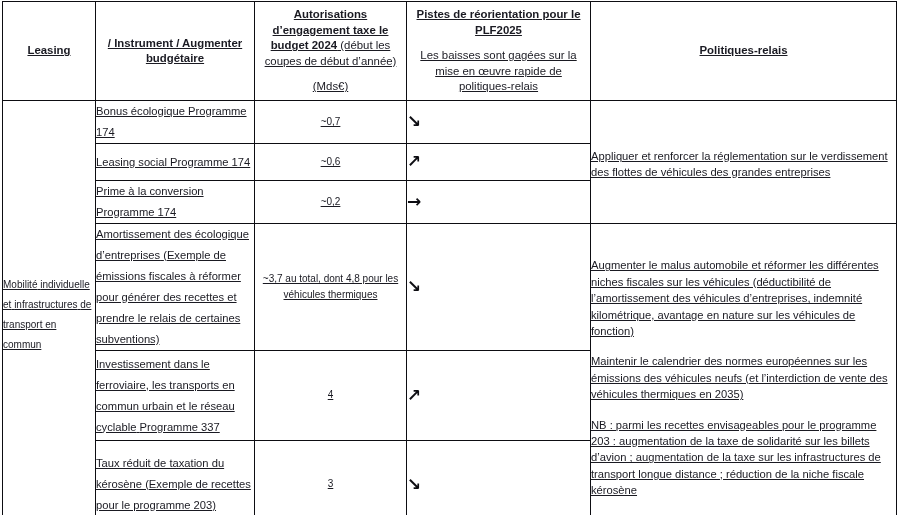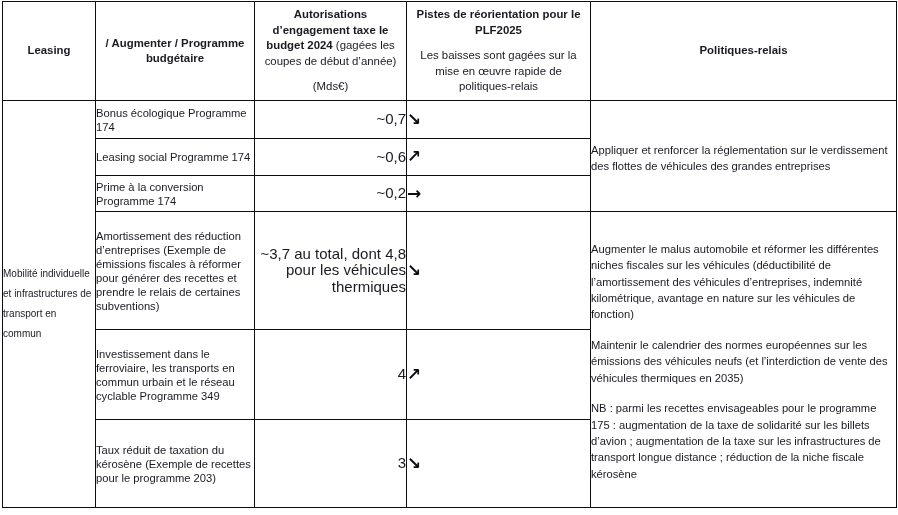--- a/index.html
+++ b/index.html
@@ -30,20 +30,21 @@
     margin-left: 2px;
     margin-top: 1px;
   }
 
   table.budget-table td,
   table.budget-table th {
     border: 1.6px solid #0d0d12;
     padding: 0;
     vertical-align: middle;
     background: #ffffff;
+    text-decoration: underline;
   }
 
   
   col.c-objectif     { width: 93px; }
   col.c-instrument   { width: 159px; }
   col.c-autorisation { width: 152px; }
   col.c-pistes       { width: 184px; }
   col.c-relais       { width: 306px; }
 
   
@@ -63,28 +64,28 @@
   
   .cell-objectif {
     text-align: left;
     font-size: 10px;
     line-height: 20px;
     padding: 4px 4px;
   }
   .cell-instrument {
     text-align: left;
     font-size: 11.2px;
-    line-height: 14px;
+    line-height: 21px;
     padding: 5px 6px 5px 7px;
     vertical-align: top;
   }
   .cell-instrument.mid { vertical-align: middle; }
   .cell-amount {
-    text-align: right;
-    font-size: 15px;
+    text-align: center;
+    font-size: 10px;
     line-height: 16.2px;
     padding: 5px 6px 5px 7px;
     vertical-align: middle;
   }
   .cell-arrow {
     text-align: left;
     padding: 5px 6px 5px 12px;
     vertical-align: middle;
   }
   .arrow-glyph {
@@ -125,27 +126,27 @@
       <col class="c-pistes">
       <col class="c-relais">
     </colgroup>
 
     <thead>
       <tr>
         <th class="hdr-cell">
           <span class="blk">Leasing</span>
         </th>
         <th class="hdr-cell">
-          <span class="blk">/ Augmenter / Programme</span>
+          <span class="blk">/ Instrument / Augmenter</span>
           <span class="blk">budgétaire</span>
         </th>
         <th class="hdr-cell">
           <span class="blk">Autorisations</span>
           <span class="blk">d’engagement taxe le</span>
-          <span class="blk"><span>budget 2024</span><span class="reg"> (gagées les</span></span>
+          <span class="blk"><span>budget 2024</span><span class="reg"> (début les</span></span>
           <span class="blk reg">coupes de début d’année)</span>
           <span class="hdr-gap"></span>
           <span class="blk reg">(Mds€)</span>
         </th>
         <th class="hdr-cell">
           <span class="blk">Pistes de réorientation pour le</span>
           <span class="blk">PLF2025</span>
           <span class="hdr-gap"></span>
           <span class="blk reg">Les baisses sont gagées sur la</span>
           <span class="blk reg">mise en œuvre rapide de</span>
@@ -197,38 +198,38 @@
           <span class="blk">Programme 174</span>
         </td>
         <td class="cell-amount">~0,2</td>
         <td class="cell-arrow">
           <span class="arrow-glyph">→</span>
         </td>
       </tr>
 
       <tr class="row-d">
         <td class="cell-instrument">
-          <span class="blk">Amortissement des réduction d’entreprises</span>
+          <span class="blk">Amortissement des écologique d’entreprises</span>
           <span class="blk">(Exemple de émissions fiscales à réformer pour générer des recettes et prendre le relais de certaines subventions)</span>
         </td>
         <td class="cell-amount">~3,7 au total, dont 4,8 pour les véhicules thermiques</td>
         <td class="cell-arrow">
           <span class="arrow-glyph">↘</span>
         </td>
         <td class="cell-relais" rowspan="3">
           <p class="relais-para">Augmenter le malus automobile et réformer les différentes niches fiscales sur les véhicules (déductibilité de l’amortissement des véhicules d’entreprises, indemnité kilométrique, avantage en nature sur les véhicules de fonction)</p>
           <p class="relais-para">Maintenir le calendrier des normes européennes sur les émissions des véhicules neufs (et l’interdiction de vente des véhicules thermiques en 2035)</p>
-          <p class="relais-para">NB : parmi les recettes envisageables pour le programme 175 : augmentation de la taxe de solidarité sur les billets d’avion ; augmentation de la taxe sur les infrastructures de transport longue distance ; réduction de la niche fiscale kérosène</p>
+          <p class="relais-para">NB : parmi les recettes envisageables pour le programme 203 : augmentation de la taxe de solidarité sur les billets d’avion ; augmentation de la taxe sur les infrastructures de transport longue distance ; réduction de la niche fiscale kérosène</p>
         </td>
       </tr>
 
       <tr class="row-e">
         <td class="cell-instrument">
           <span class="blk">Investissement dans le ferroviaire, les transports en commun urbain et le réseau cyclable</span>
-          <span class="blk">Programme 349</span>
+          <span class="blk">Programme 337</span>
         </td>
         <td class="cell-amount">4</td>
         <td class="cell-arrow">
           <span class="arrow-glyph">↗</span>
         </td>
       </tr>
 
       <tr class="row-f">
         <td class="cell-instrument mid">
           <span class="blk">Taux réduit de taxation du kérosène (Exemple de recettes pour le programme 203)</span>

